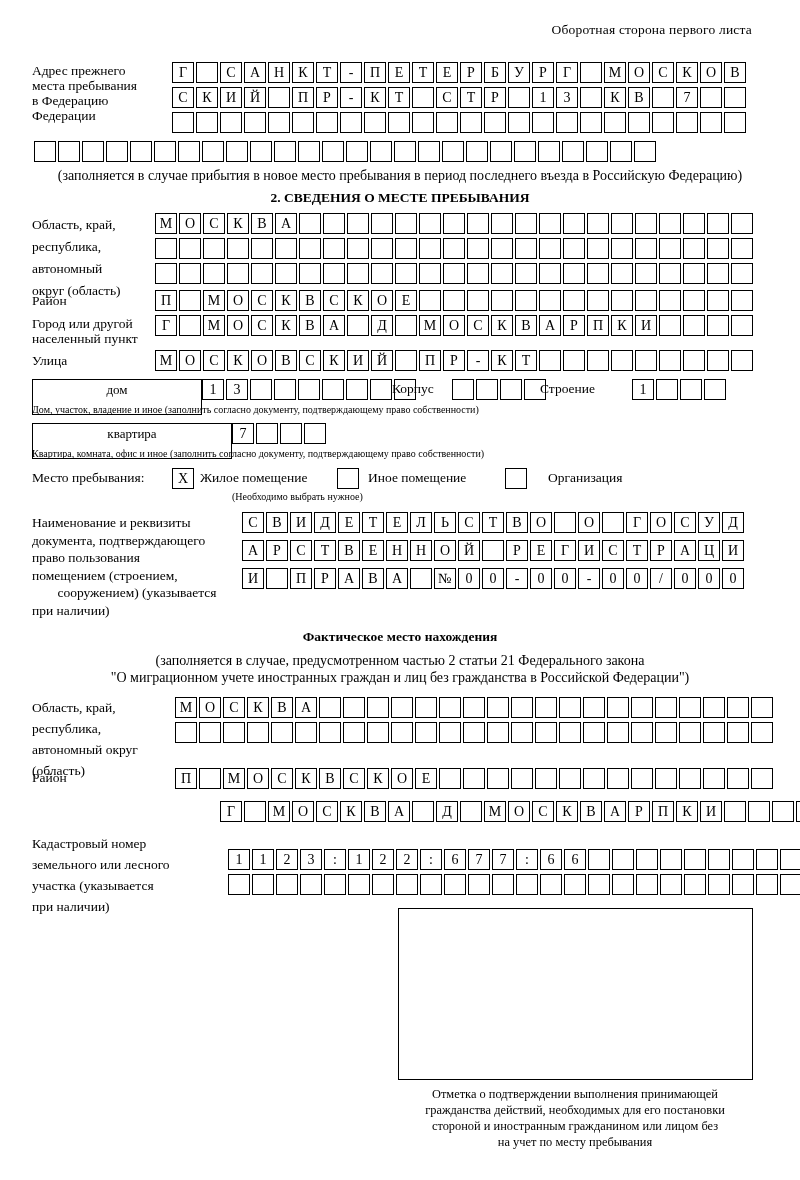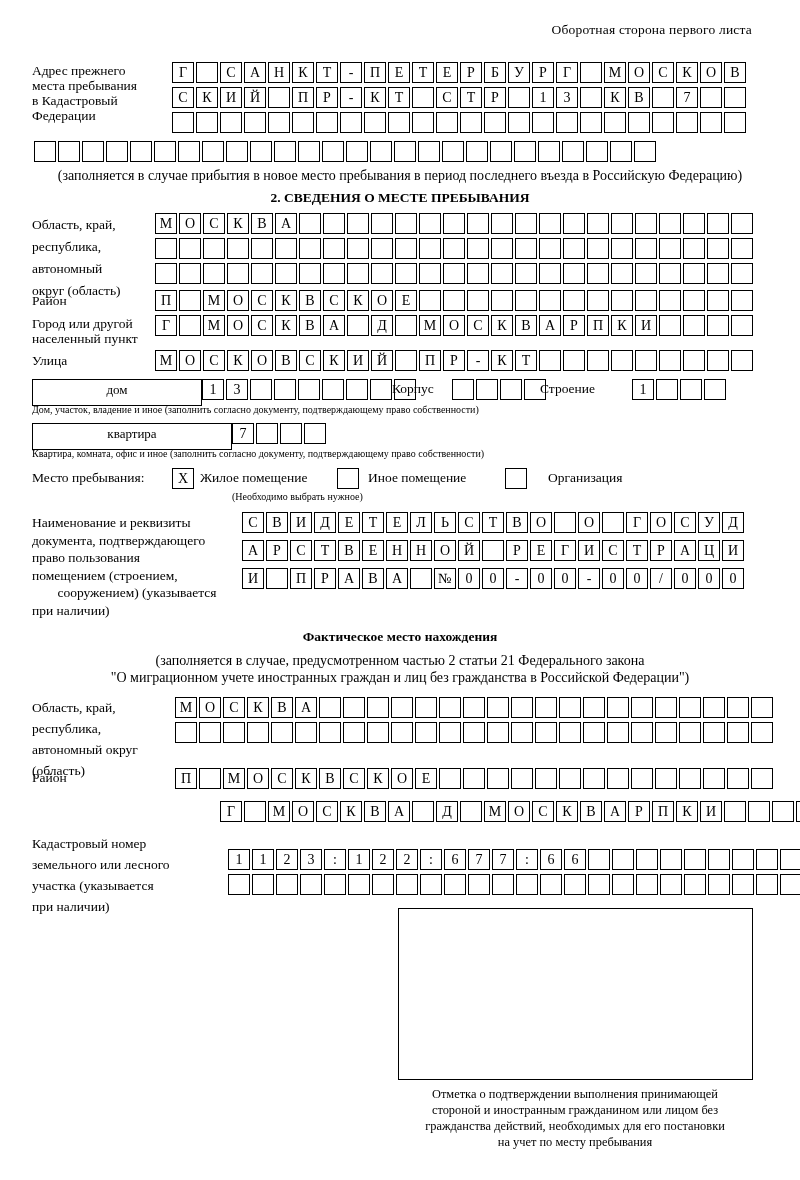--- a/index.html
+++ b/index.html
@@ -62,21 +62,21 @@
     font-size: 13.5px;
     font-weight: bold;
   }
   .note {
     font-size: 14px;
     text-align: center;
   }
   .wide-field {
     border: 1px solid #000;
     box-sizing: border-box;
-    height: 27px;
+    height: 36px;
     text-align: center;
     font-size: 13px;
     line-height: 19px;
   }
   .checkbox {
     width: 22px;
     height: 21px;
     border: 1px solid #000;
     box-sizing: border-box;
     display: inline-block;
@@ -98,21 +98,21 @@
 </head>
 <body>
 
 <div class="page">
 
   <div class="hdr-right">Оборотная сторона первого листа</div>
 
   <div class="abs lbl" style="left:32px; top:63px;">
     <div>Адрес прежнего</div>
     <div>места пребывания</div>
-    <div>в Кадастровый</div>
+    <div>в Федерацию</div>
     <div>Федерации</div>
   </div>
 
   <div class="abs cells" id="prev-row-0" style="left:172px; top:62px;">
       <div class="cell">Г</div>
       <div class="cell"></div>
       <div class="cell">С</div>
       <div class="cell">А</div>
       <div class="cell">Н</div>
       <div class="cell">К</div>
@@ -699,18 +699,18 @@
       <div class="cell"></div>
       <div class="cell"></div>
       <div class="cell"></div>
       <div class="cell"></div>
       <div class="cell"></div>
     </div>
 
   <div class="abs bigbox" style="left:398px; top:908px; width:355px; height:172px;"></div>
   <div class="abs foot" style="left:380px; top:1086px; width:390px;">
     <div>Отметка о подтверждении выполнения принимающей</div>
+    <div>гражданства действий, необходимых для его постановки</div>
     <div>стороной и иностранным гражданином или лицом без</div>
-    <div>гражданства действий, необходимых для его постановки</div>
     <div>на учет по месту пребывания</div>
   </div>
 
 </div>
 
 </body></html>

